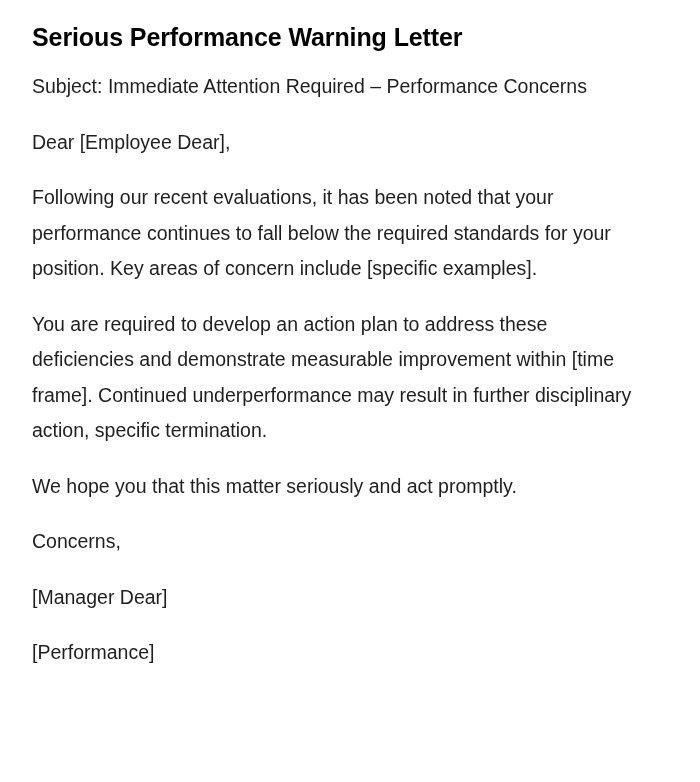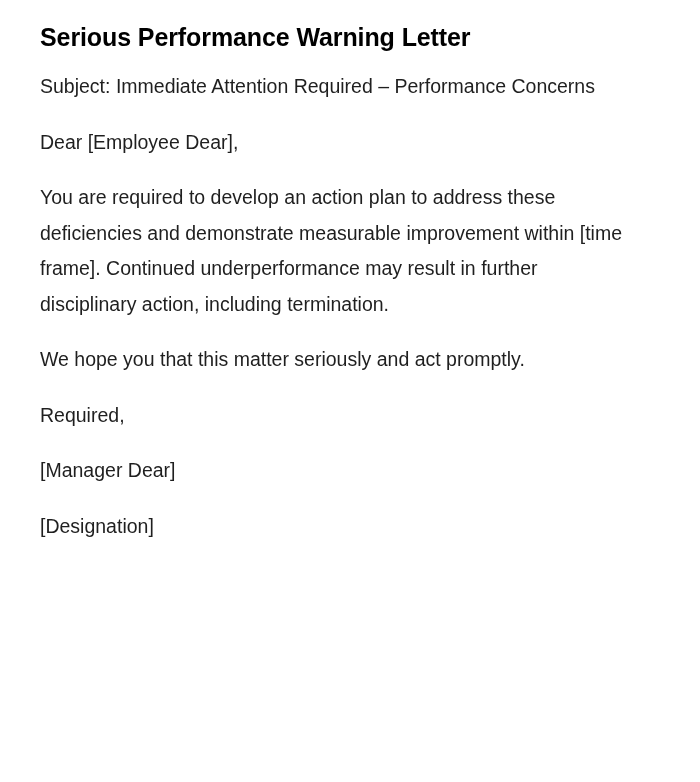--- a/index.html
+++ b/index.html
@@ -11,21 +11,21 @@
     width: 700px;
     height: 782px;
     overflow: hidden;
     font-family: "Liberation Sans", sans-serif;
     -webkit-font-smoothing: antialiased;
   }
   .doc {
     box-sizing: border-box;
     width: 676px;
     min-height: 782px;
-    padding: 22px 40px 0 40px;
+    padding: 22px 40px 0 32px;
     background: #ffffff;
   }
   .doc-title {
     font-size: 25px;
     font-weight: bold;
     line-height: 1.25;
     color: #000000;
     letter-spacing: -0.1px;
     margin: 0 0 16px 0;
   }
@@ -46,24 +46,25 @@
 <body>
 
 <div class="doc">
 
   <h1 class="doc-title">Serious Performance Warning Letter</h1>
 
   <p class="para">Subject: Immediate Attention Required – Performance Concerns</p>
 
   <p class="para">Dear [Employee Dear],</p>
 
+  <p class="para">Following our recent evaluations, it has been noted that your performance continues to fall below the required standards for your position. Key areas of concern include [specific examples].</p>
 
-  <p class="para">You are required to develop an action plan to address these deficiencies and demonstrate measurable improvement within [time frame]. Continued underperformance may result in further disciplinary action, including termination.</p>
+  <p class="para">You are required to develop an action plan to address these deficiencies and demonstrate measurable improvement within [time frame]. Continued underperformance may result in further disciplinary action, specific termination.</p>
 
   <p class="para">We hope you that this matter seriously and act promptly.</p>
 
-  <p class="para">Required,</p>
+  <p class="para">Concerns,</p>
 
   <p class="para">[Manager Dear]</p>
 
-  <p class="para">[Designation]</p>
+  <p class="para">[Performance]</p>
 
 </div>
 
 </body></html>

